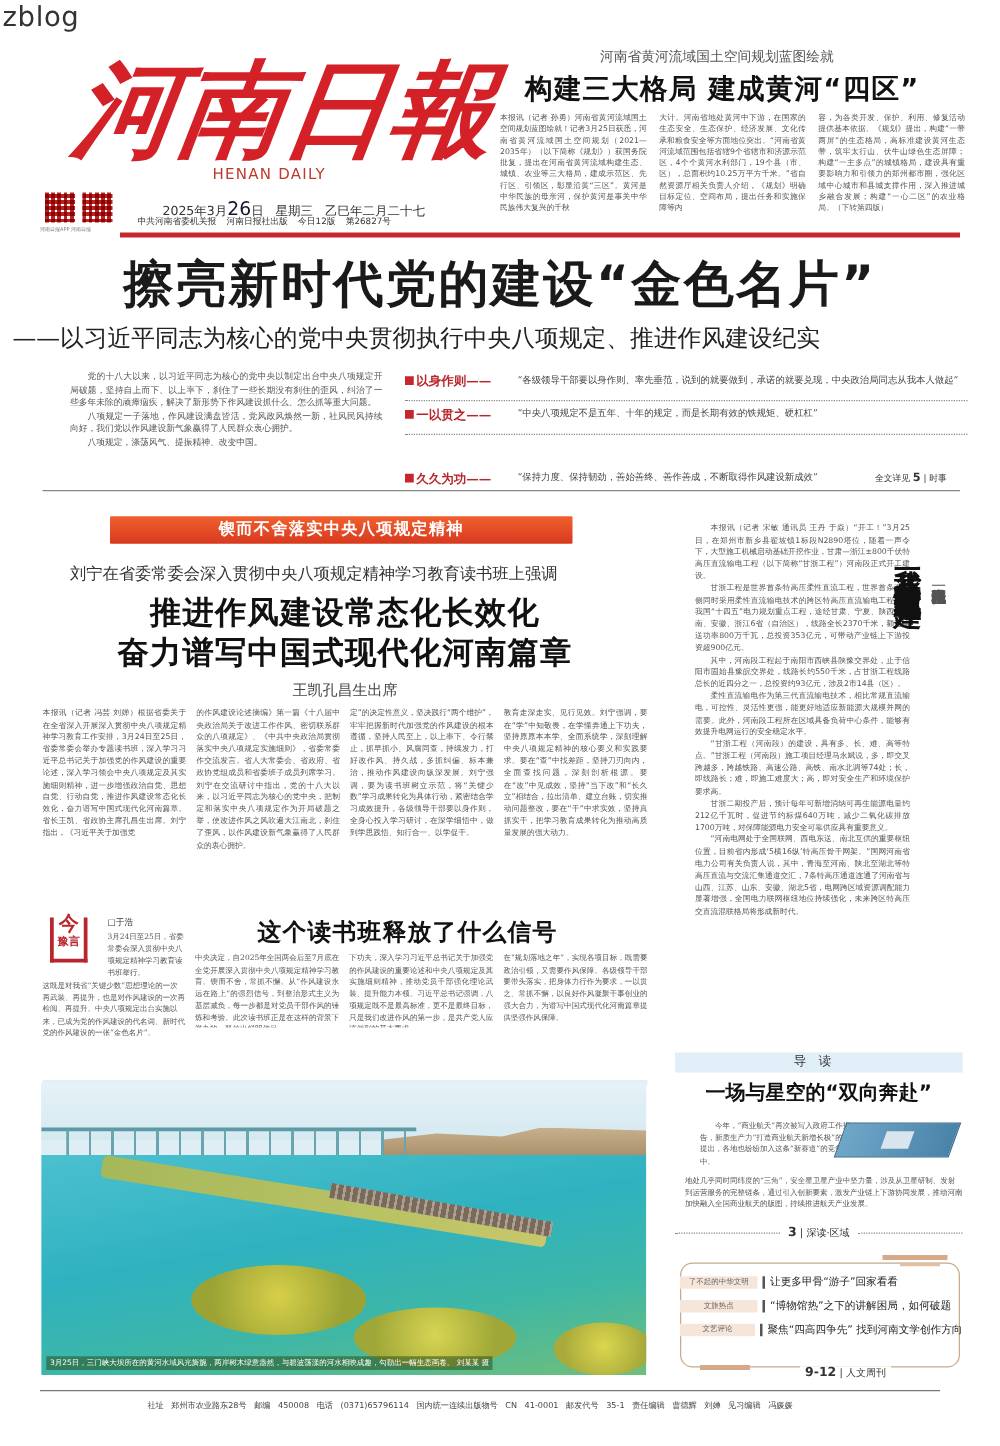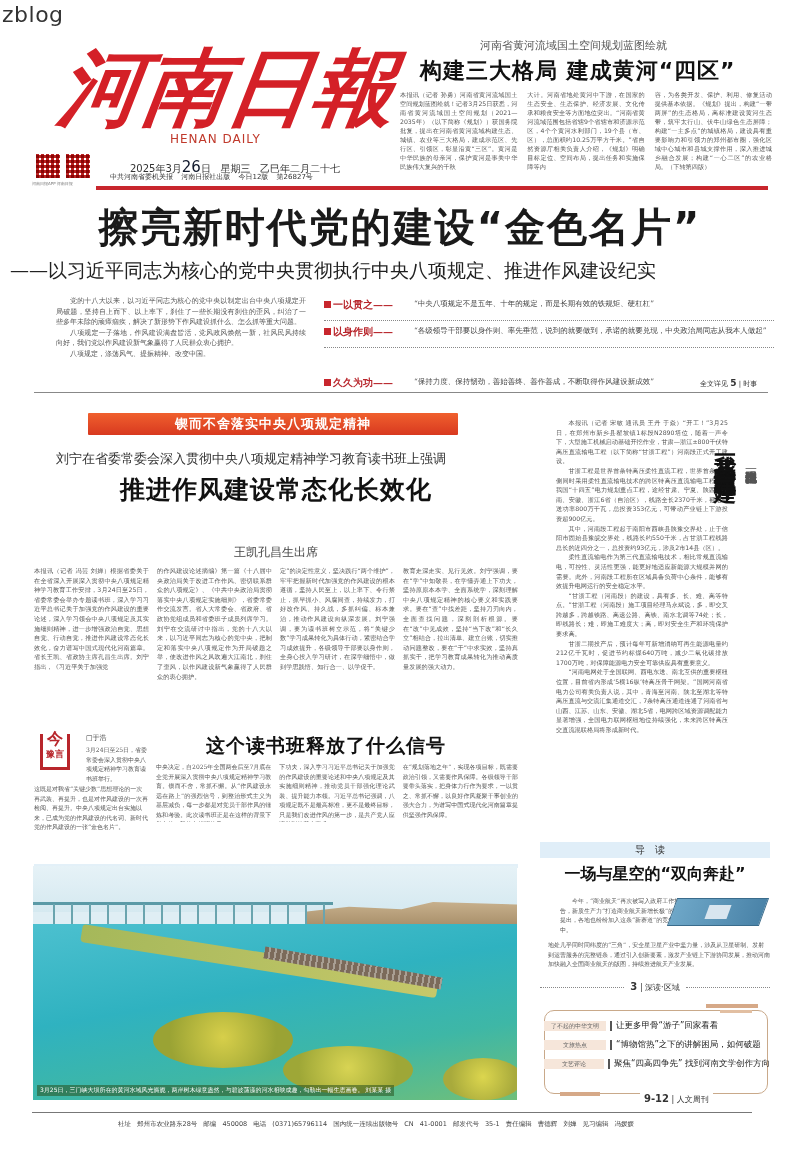--- a/index.html
+++ b/index.html
@@ -154,43 +154,44 @@
 
 <div class="abs lead-title">擦亮新时代党的建设“金色名片”</div>
 <div class="abs lead-sub">——以习近平同志为核心的党中央贯彻执行中央八项规定、推进作风建设纪实</div>
 <div class="abs lead-intro">
   <p>党的十八大以来，以习近平同志为核心的党中央以制定出台中央八项规定开局破题，坚持自上而下、以上率下，刹住了一些长期没有刹住的歪风，纠治了一些多年未除的顽瘴痼疾，解决了新形势下作风建设抓什么、怎么抓等重大问题。</p>
   <p>八项规定一子落地，作风建设满盘皆活，党风政风焕然一新，社风民风持续向好，我们党以作风建设新气象赢得了人民群众衷心拥护。</p>
   <p>八项规定，涤荡风气、提振精神、改变中国。</p>
 </div>
 <div class="abs quotes">
   <div class="quote-row">
+    <div class="quote-label">以身作则——</div>
+    <div class="quote-text">“各级领导干部要以身作则、率先垂范，说到的就要做到，承诺的就要兑现，中央政治局同志从我本人做起”</div>
+  </div>
+  <div class="quote-row">
     <div class="quote-label">一以贯之——</div>
     <div class="quote-text">“中央八项规定不是五年、十年的规定，而是长期有效的铁规矩、硬杠杠”</div>
-  </div>
-  <div class="quote-row">
-    <div class="quote-label">以身作则——</div>
-    <div class="quote-text">“各级领导干部要以身作则、率先垂范，说到的就要做到，承诺的就要兑现，中央政治局同志从我本人做起”</div>
   </div>
   <div class="quote-row">
     <div class="quote-label">久久为功——</div>
     <div class="quote-text">“保持力度、保持韧劲，善始善终、善作善成，不断取得作风建设新成效”</div>
   </div>
 </div>
 <div class="abs jump-ref">
   <span>全文详见</span>
   <b>5</b>
   <span>| 时事</span>
 </div>
 <div class="abs gray-rule"></div>
 
 <div class="abs banner">锲而不舍落实中央八项规定精神</div>
 <div class="abs story-kicker">刘宁在省委常委会深入贯彻中央八项规定精神学习教育读书班上强调</div>
 <div class="abs story-title">
   <div>推进作风建设常态化长效化</div>
+  <div>奋力谱写中国式现代化河南篇章</div>
 </div>
 <div class="abs story-byline">王凯孔昌生出席</div>
 <div class="abs story-cols">
   <p>本报讯（记者 冯芸 刘婵）根据省委关于在全省深入开展深入贯彻中央八项规定精神学习教育工作安排，3月24日至25日，省委常委会举办专题读书班，深入学习习近平总书记关于加强党的作风建设的重要论述，深入学习领会中央八项规定及其实施细则精神，进一步增强政治自觉、思想自觉、行动自觉，推进作风建设常态化长效化，奋力谱写中国式现代化河南篇章。省长王凯、省政协主席孔昌生出席。刘宁指出，《习近平关于加强党</p>
   <p>的作风建设论述摘编》第一篇《十八届中央政治局关于改进工作作风、密切联系群众的八项规定》、《中共中央政治局贯彻落实中央八项规定实施细则》，省委常委作交流发言。省人大常委会、省政府、省政协党组成员和省委班子成员列席学习。刘宁在交流研讨中指出，党的十八大以来，以习近平同志为核心的党中央，把制定和落实中央八项规定作为开局破题之举，使改进作风之风吹遍大江南北，刹住了歪风，以作风建设新气象赢得了人民群众的衷心拥护。</p>
   <p>定”的决定性意义，坚决践行“两个维护”，牢牢把握新时代加强党的作风建设的根本遵循，坚持人民至上，以上率下、令行禁止，抓早抓小、风腐同查，持续发力，打好改作风、持久战，多抓纠偏、标本兼治，推动作风建设向纵深发展。刘宁强调，要为读书班树立示范，将“关键少数”学习成果转化为具体行动，紧密结合学习成效提升，各级领导干部要以身作则，全身心投入学习研讨，在深学细悟中，做到学思践悟、知行合一、以学促干。</p>
   <p>教育走深走实、见行见效。刘宁强调，要在“学”中知敬畏，在学懂弄通上下功夫，坚持原原本本学、全面系统学，深刻理解中央八项规定精神的核心要义和实践要求。要在“查”中找差距，坚持刀刃向内，全面查找问题，深刻剖析根源。要在“改”中见成效，坚持“当下改”和“长久立”相结合，拉出清单、建立台账，切实推动问题整改，要在“干”中求实效，坚持真抓实干，把学习教育成果转化为推动高质量发展的强大动力。</p>
 </div>
 
 <div class="abs right-story">

